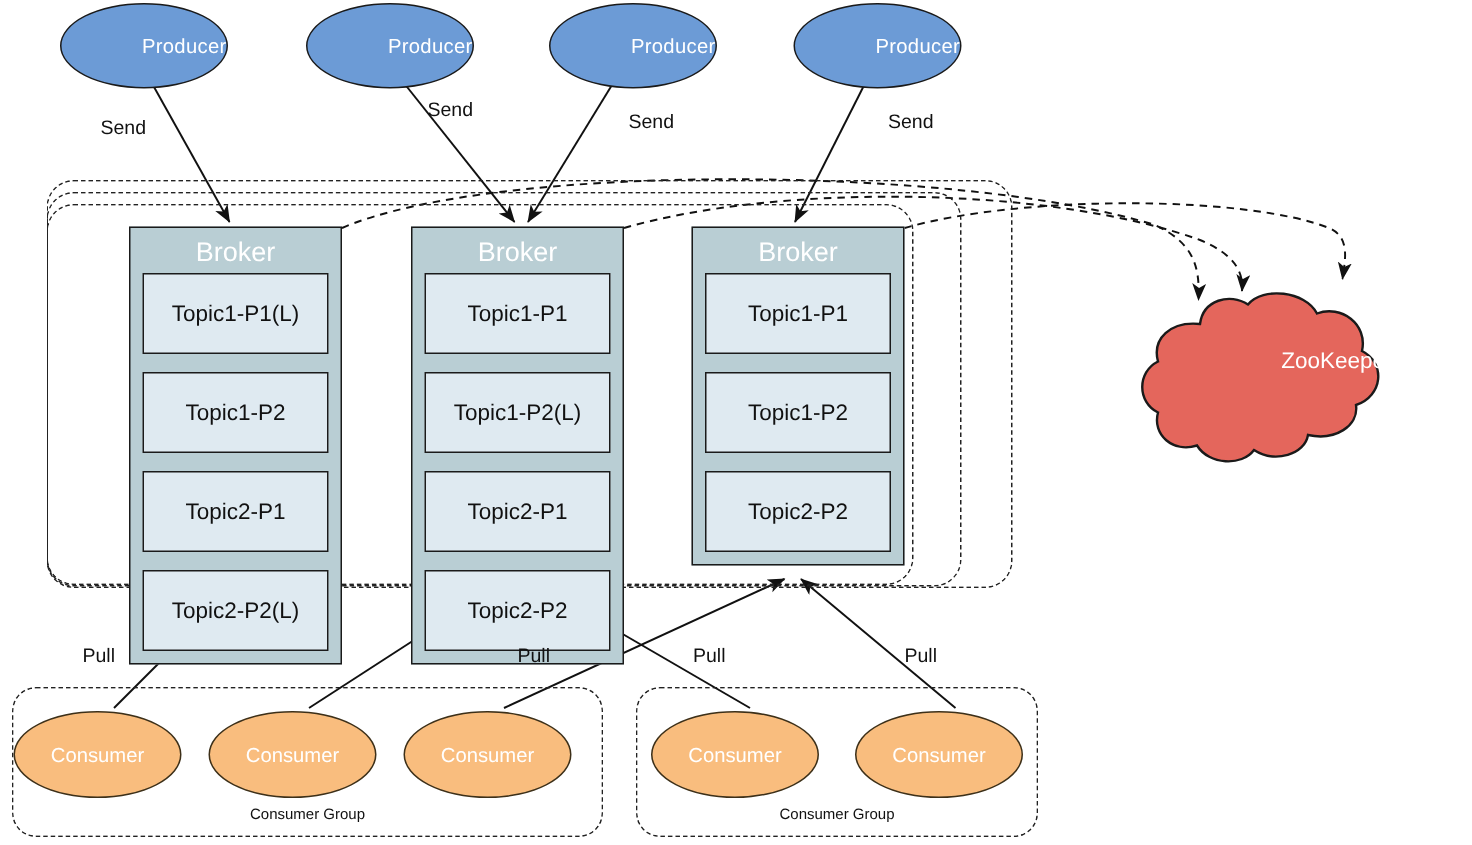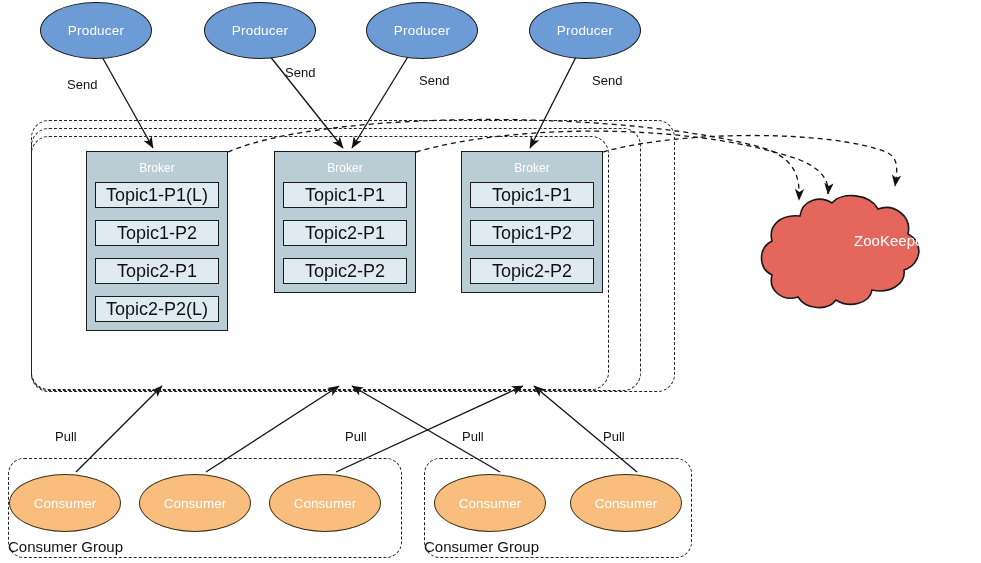--- a/index.html
+++ b/index.html
@@ -27,56 +27,56 @@
   
   .producer {
     position: absolute;
     width: 112px;
     height: 57px;
     border-radius: 50%;
     background: #6c9bd6;
     border: 1.3px solid #1a1a1a;
     display: flex;
     align-items: center;
-    justify-content: center;
+    justify-content: flex-end;
     box-sizing: border-box;
   }
   .producer .lbl {
     color: #ffffff;
     font-size: 13.5px;
     letter-spacing: .2px;
   }
 
   
   .broker {
     position: absolute;
     width: 142px;
     background: #b9ced4;
     border: 1.4px solid #1a1a1a;
     box-sizing: border-box;
     padding: 5px 8px 8px 8px;
   }
   .broker-title {
     text-align: center;
     color: #ffffff;
-    font-size: 12px;
+    font-size: 18px;
     line-height: 22px;
     margin-bottom: 3px;
   }
   .partition {
     background: #dfeaf1;
     border: 1.3px solid #1a1a1a;
     box-sizing: border-box;
-    height: 26px;
+    height: 54px;
     margin-bottom: 12px;
     display: flex;
     align-items: center;
     justify-content: center;
     color: #111111;
-    font-size: 18px;
+    font-size: 15px;
   }
   .partition:last-child { margin-bottom: 0; text-align: right; }
 
   
   .dashed-frame {
     position: absolute;
     border: 1.4px dashed #222222;
     border-radius: 18px;
     box-sizing: border-box;
     background: transparent;
@@ -111,22 +111,23 @@
     text-align: center;
   }
   .group-frame {
     position: absolute;
     border: 1.5px dashed #222222;
     border-radius: 16px;
     box-sizing: border-box;
   }
   .group-label {
     position: absolute;
+    text-align: center;
     color: #111111;
-    font-size: 15px;
+    font-size: 10px;
   }
 
   
   .edge-label {
     position: absolute;
     color: #111111;
     font-size: 13px;
     white-space: nowrap;
   }
 </style>
@@ -207,20 +208,21 @@
     <div class="broker-title">Broker</div>
     <div class="partition">Topic1-P1(L)</div>
     <div class="partition">Topic1-P2</div>
     <div class="partition">Topic2-P1</div>
     <div class="partition">Topic2-P2(L)</div>
   </div>
 
   <div class="broker" style="left:274px; top:151px;">
     <div class="broker-title">Broker</div>
     <div class="partition">Topic1-P1</div>
+    <div class="partition">Topic1-P2(L)</div>
     <div class="partition">Topic2-P1</div>
     <div class="partition">Topic2-P2</div>
   </div>
 
   <div class="broker" style="left:461px; top:151px;">
     <div class="broker-title">Broker</div>
     <div class="partition">Topic1-P1</div>
     <div class="partition">Topic1-P2</div>
     <div class="partition">Topic2-P2</div>
   </div>

